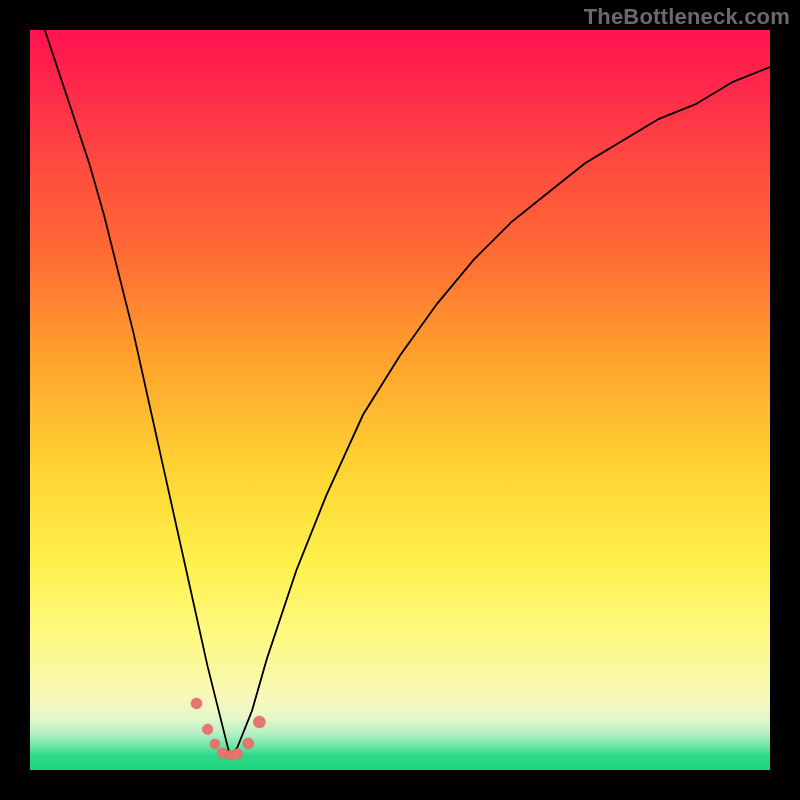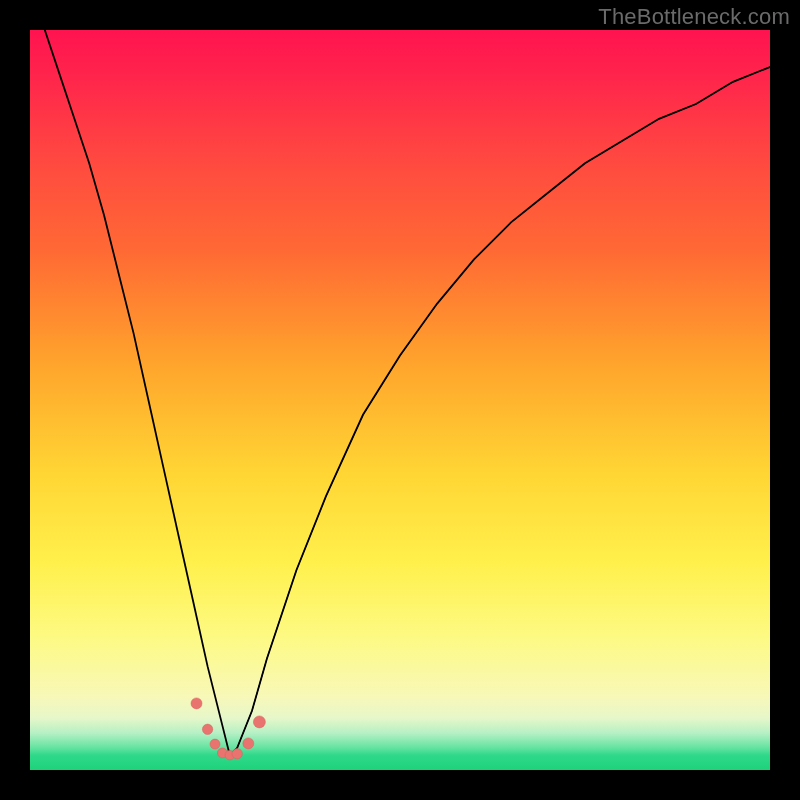--- a/index.html
+++ b/index.html
@@ -16,21 +16,21 @@
     width: 800px;
     height: 800px;
     background: #000;
   }
   .watermark {
     position: absolute;
     top: 4px;
     right: 10px;
     color: #6a6a6a;
     font-size: 22px;
-    font-weight: 400;
+    font-weight: 700;
     letter-spacing: 0.2px;
     z-index: 5;
   }
   .plot-area {
     position: absolute;
     left: 30px;
     top: 30px;
     width: 740px;
     height: 740px;
     overflow: hidden;

